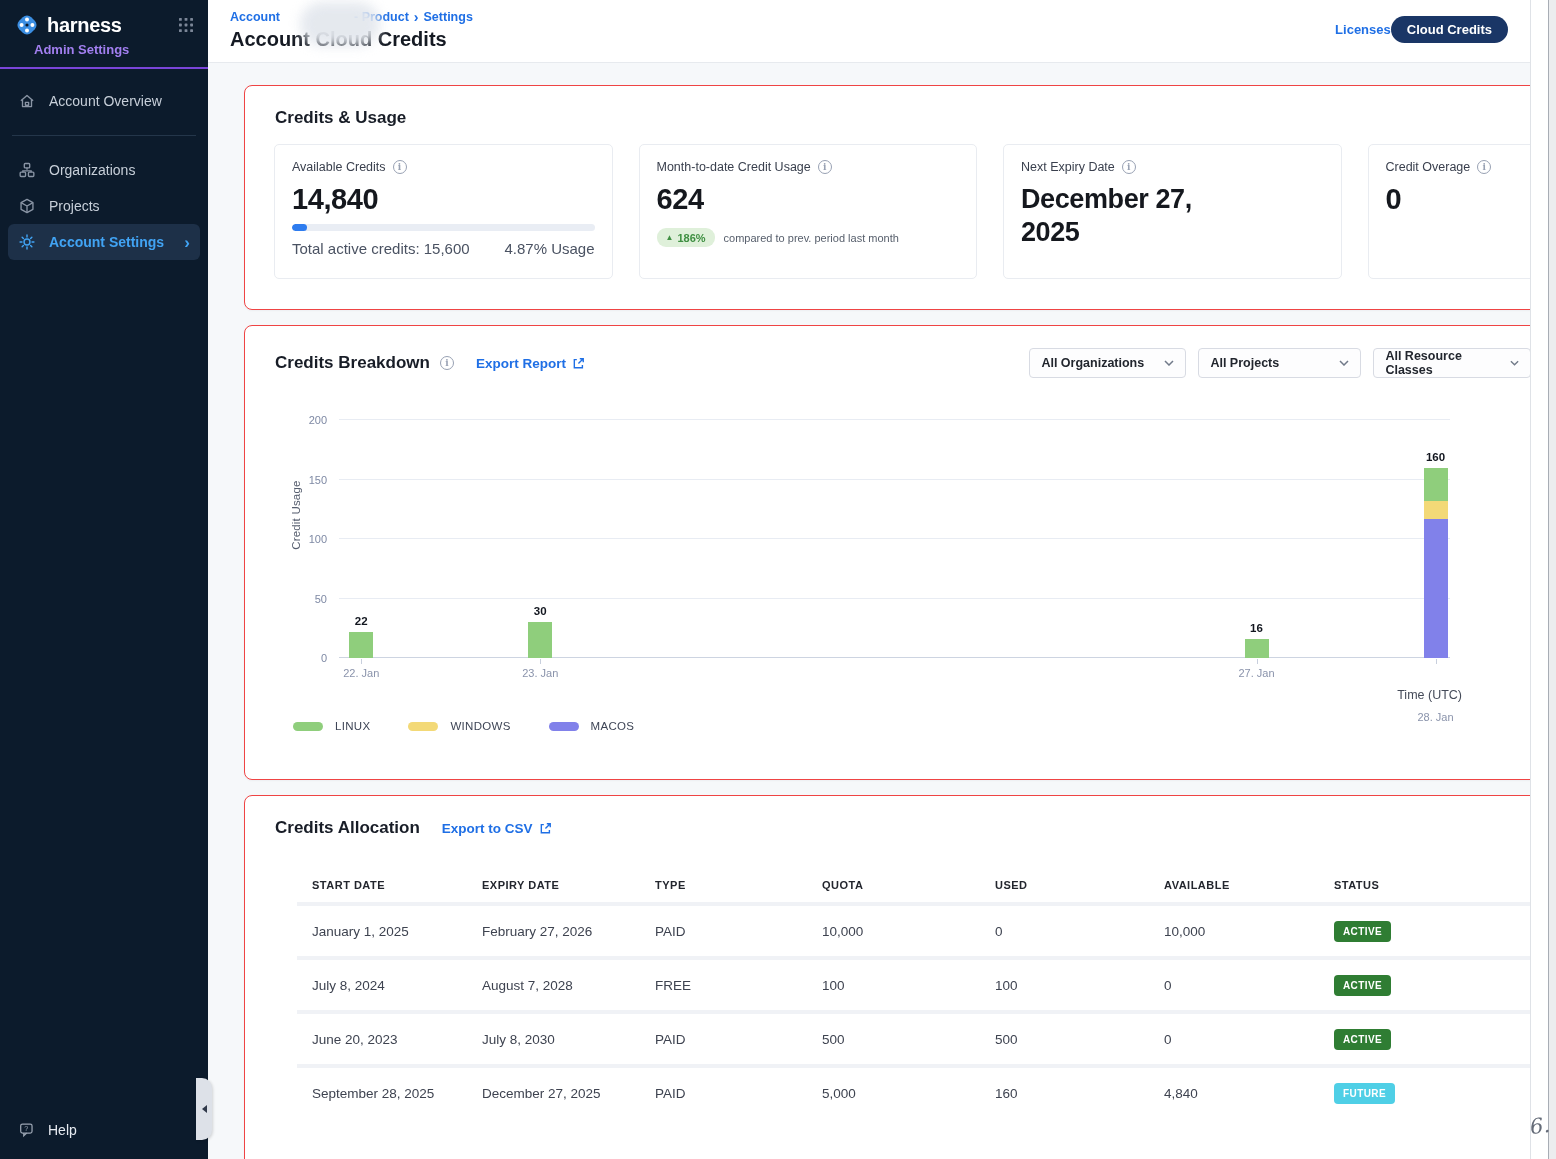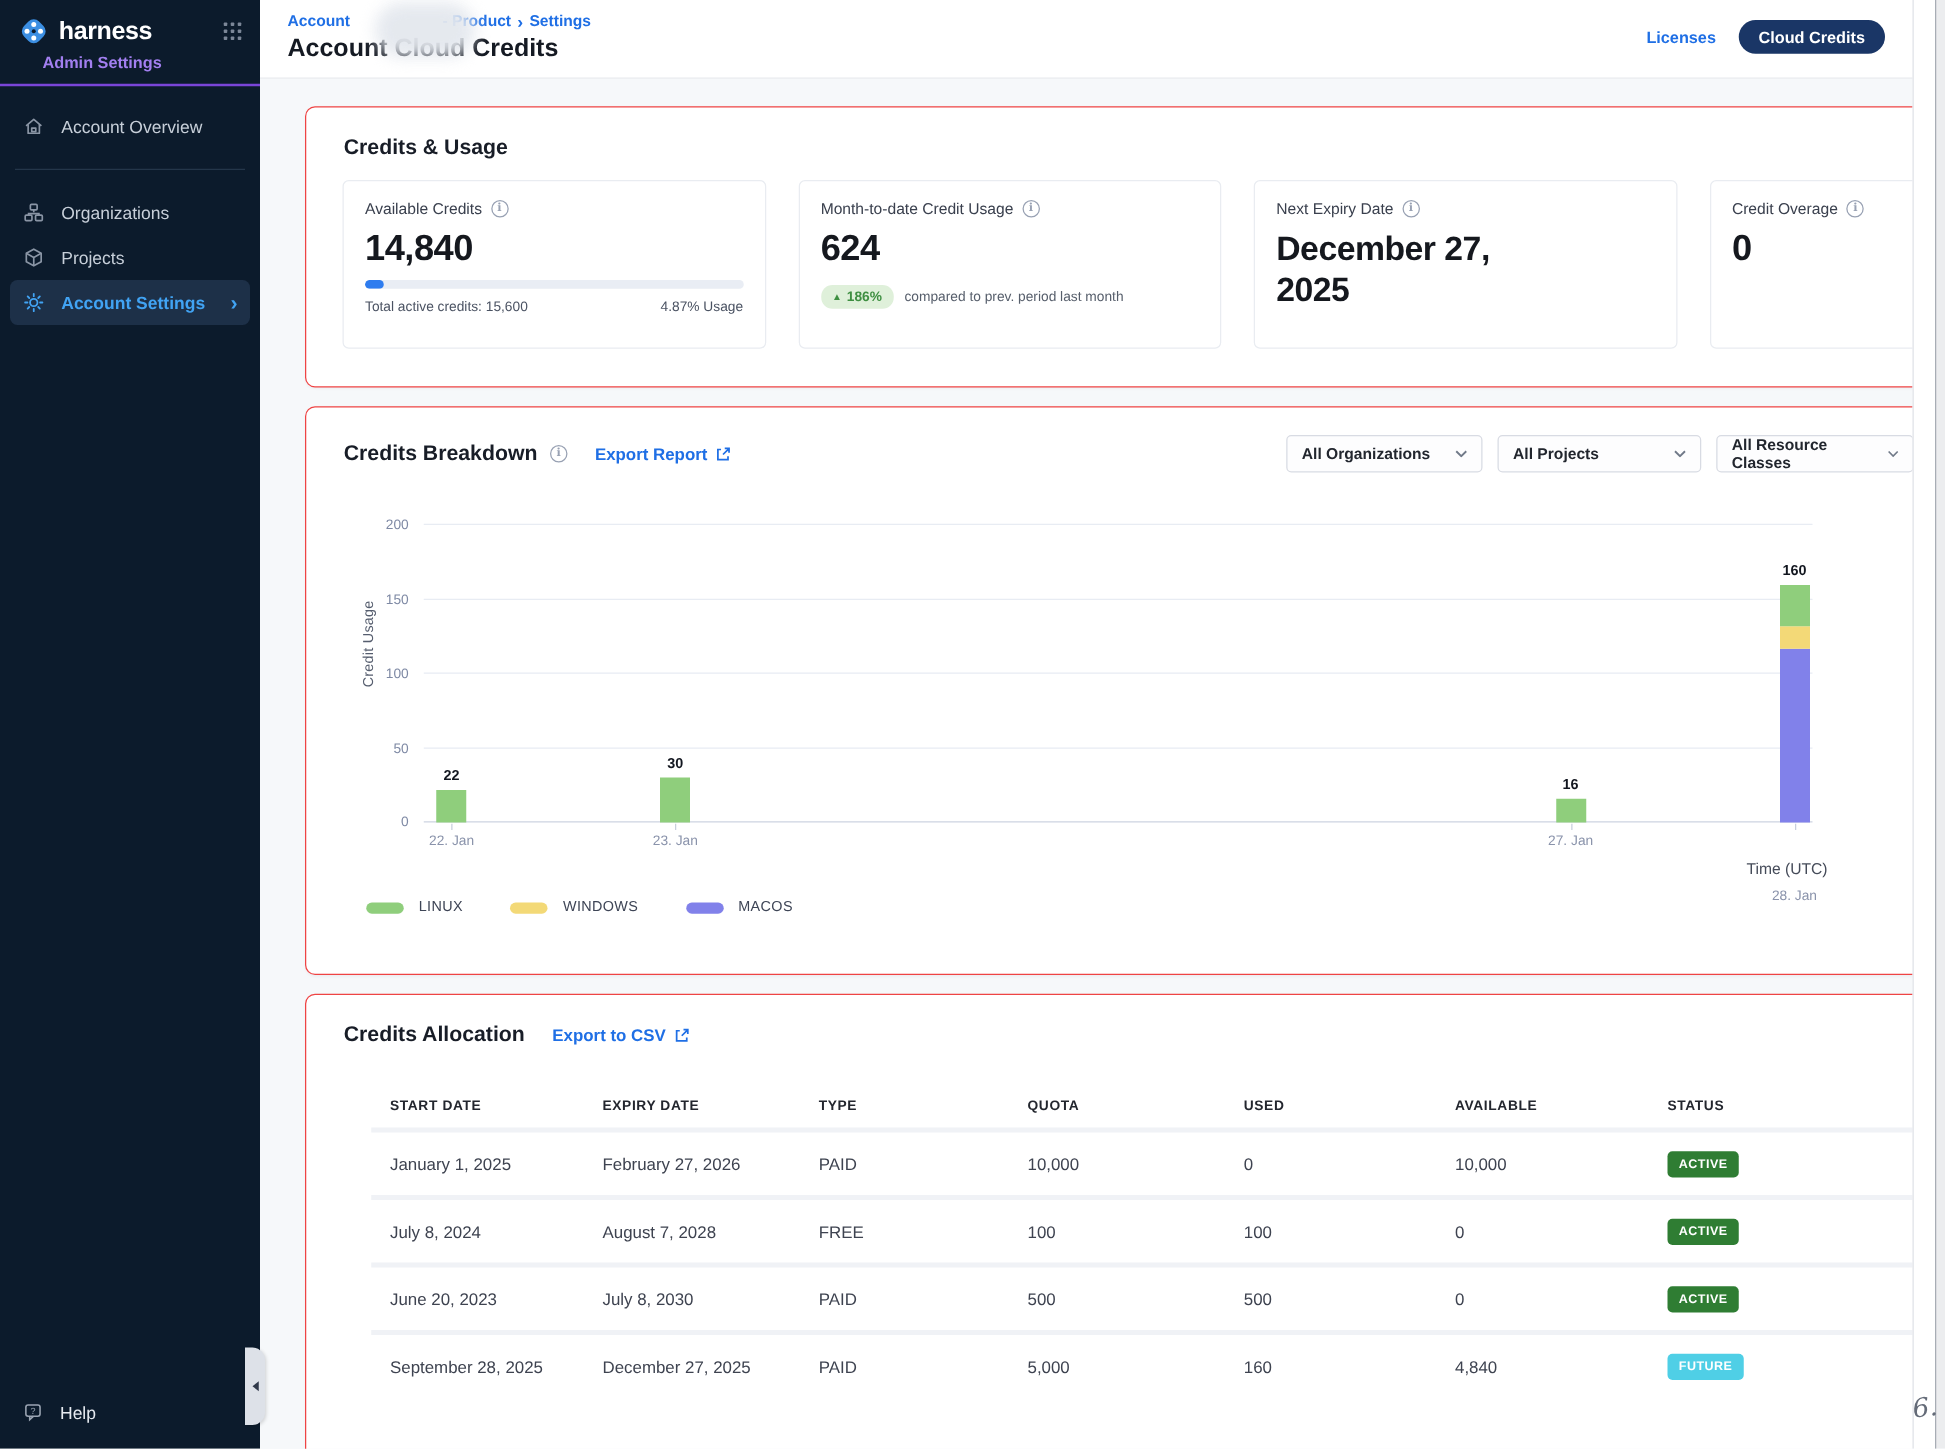--- a/index.html
+++ b/index.html
@@ -29,21 +29,21 @@
   .collapse-handle { position:absolute; left:196px; top:1078px; width:16px; height:62px; background:#DDE1E8; border-radius:0 10px 10px 0; z-index:6; display:flex; align-items:center; justify-content:center; cursor:pointer; box-shadow:1px 1px 3px rgba(0,0,0,.15); }
   .collapse-handle::after { content:""; border-top:4px solid transparent; border-bottom:4px solid transparent; border-right:5px solid #30394a; }
 
   
   .main { position:absolute; left:208px; top:0; width:1348px; height:1159px; background:#F6F8FA; }
   .topbar { position:absolute; left:0; top:0; width:100%; height:63px; background:#FFFFFF; border-bottom:1px solid #E7EAEE; }
   .crumbs { position:absolute; left:22px; top:9px; display:flex; align-items:center; gap:5px; font-size:12.5px; font-weight:600; color:#1F6FE5; }
   .crumbs .sep { font-size:14px; }
   .blob-redact { position:absolute; left:92px; top:2px; width:80px; height:44px; background:#E4E8EE; filter:blur(6px); opacity:.95; border-radius:22px; z-index:3; }
   .page-title { position:absolute; left:22px; top:28px; font-size:20px; font-weight:700; color:#151A23; }
-  .top-actions { position:absolute; right:48px; top:16px; display:flex; align-items:center; gap:18px; }
+  .top-actions { position:absolute; right:48px; top:16px; display:flex; align-items:center; }
   .link-blue { color:#1F6FE5; font-size:13px; font-weight:700; text-decoration:none; cursor:pointer; }
   .pill-btn { background:#1A3666; color:#FFFFFF; border:none; border-radius:14px; height:27px; padding:0 16px; font-size:13px; font-weight:700; font-family:inherit; cursor:pointer; }
 
   .card { position:absolute; left:36px; width:1510px; background:#FFFFFF; border:1px solid #ef4444; border-radius:8px; box-shadow:0 1px 2px rgba(16,24,40,.04);padding-left:11px; }
   #usage { top:85px; height:225px; }
   #breakdown { top:325px; height:455px; }
   #allocation { top:795px; height:420px; }
   .sec-head { display:flex; align-items:center; padding:22px 35px 0 19px; gap:22px; }
   .sec-title { font-size:17px; font-weight:700; color:#181D27; }
   .info { width:14px; height:14px; border:1.3px solid #98A1B3; border-radius:50%; color:#98A1B3; font-size:9px; font-weight:700; display:inline-flex; align-items:center; justify-content:center; font-family:"DejaVu Serif", serif; }
@@ -51,21 +51,21 @@
   .export-link { display:inline-flex; align-items:center; gap:6px; color:#1F6FE5; font-size:13.5px; font-weight:700; cursor:pointer; }
 
   
   .stat-row { display:flex; gap:26px; padding:16px 47px 0 18px; }
   .stat-card { flex:1; border:1px solid #E9ECF1; border-radius:5px; height:135px; padding:15px 17px; position:relative; background:#FFFFFF; }
   .stat-label { display:flex; align-items:center; gap:7px; font-size:12.5px; color:#3A404E; }
   .stat-value { margin-top:9px; font-size:29px; font-weight:700; color:#15181E; letter-spacing:-0.4px; }
   .stat-value.wrap { font-size:27px; line-height:1.22; }
   .progress-track { margin-top:8px; height:7px; border-radius:4px; background:#E9EDF4; overflow:hidden; }
   .progress-fill { height:100%; border-radius:4px; background:#2E7CEF; min-width:12px; }
-  .stat-foot { display:flex; justify-content:space-between; margin-top:9px; font-size:11px; color:#4A5262; }
+  .stat-foot { display:flex; justify-content:space-between; margin-top:9px; font-size:15px; color:#4A5262; }
   .badge-row { display:flex; align-items:center; gap:9px; margin-top:12px; }
   .pct-badge { background:#DFF0DA; color:#3E8F41; border-radius:9px; height:19px; padding:0 9px; font-size:11px; font-weight:700; display:inline-flex; align-items:center; gap:4px; }
   .pct-badge .arr { font-size:8px; }
   .compare-txt { font-size:11px; color:#565E6B; }
 
   
   .filters { margin-left:auto; display:flex; align-items:center; gap:12px; }
   .select { display:flex; align-items:center; justify-content:space-between; gap:10px; border:1px solid #D8DBE3; border-radius:4px; background:#FDFDFE; height:30px; padding:0 11px; font-size:12.5px; font-weight:600; color:#22262E; cursor:pointer; }
   .select.w1{width:157px}.select.w2{width:163px}.select.w3{width:158px}
   .date-ctl { display:flex; align-items:flex-end; gap:7px; color:#1F6FE5; font-size:13.5px; font-weight:700; cursor:pointer; margin-left:6px; }

